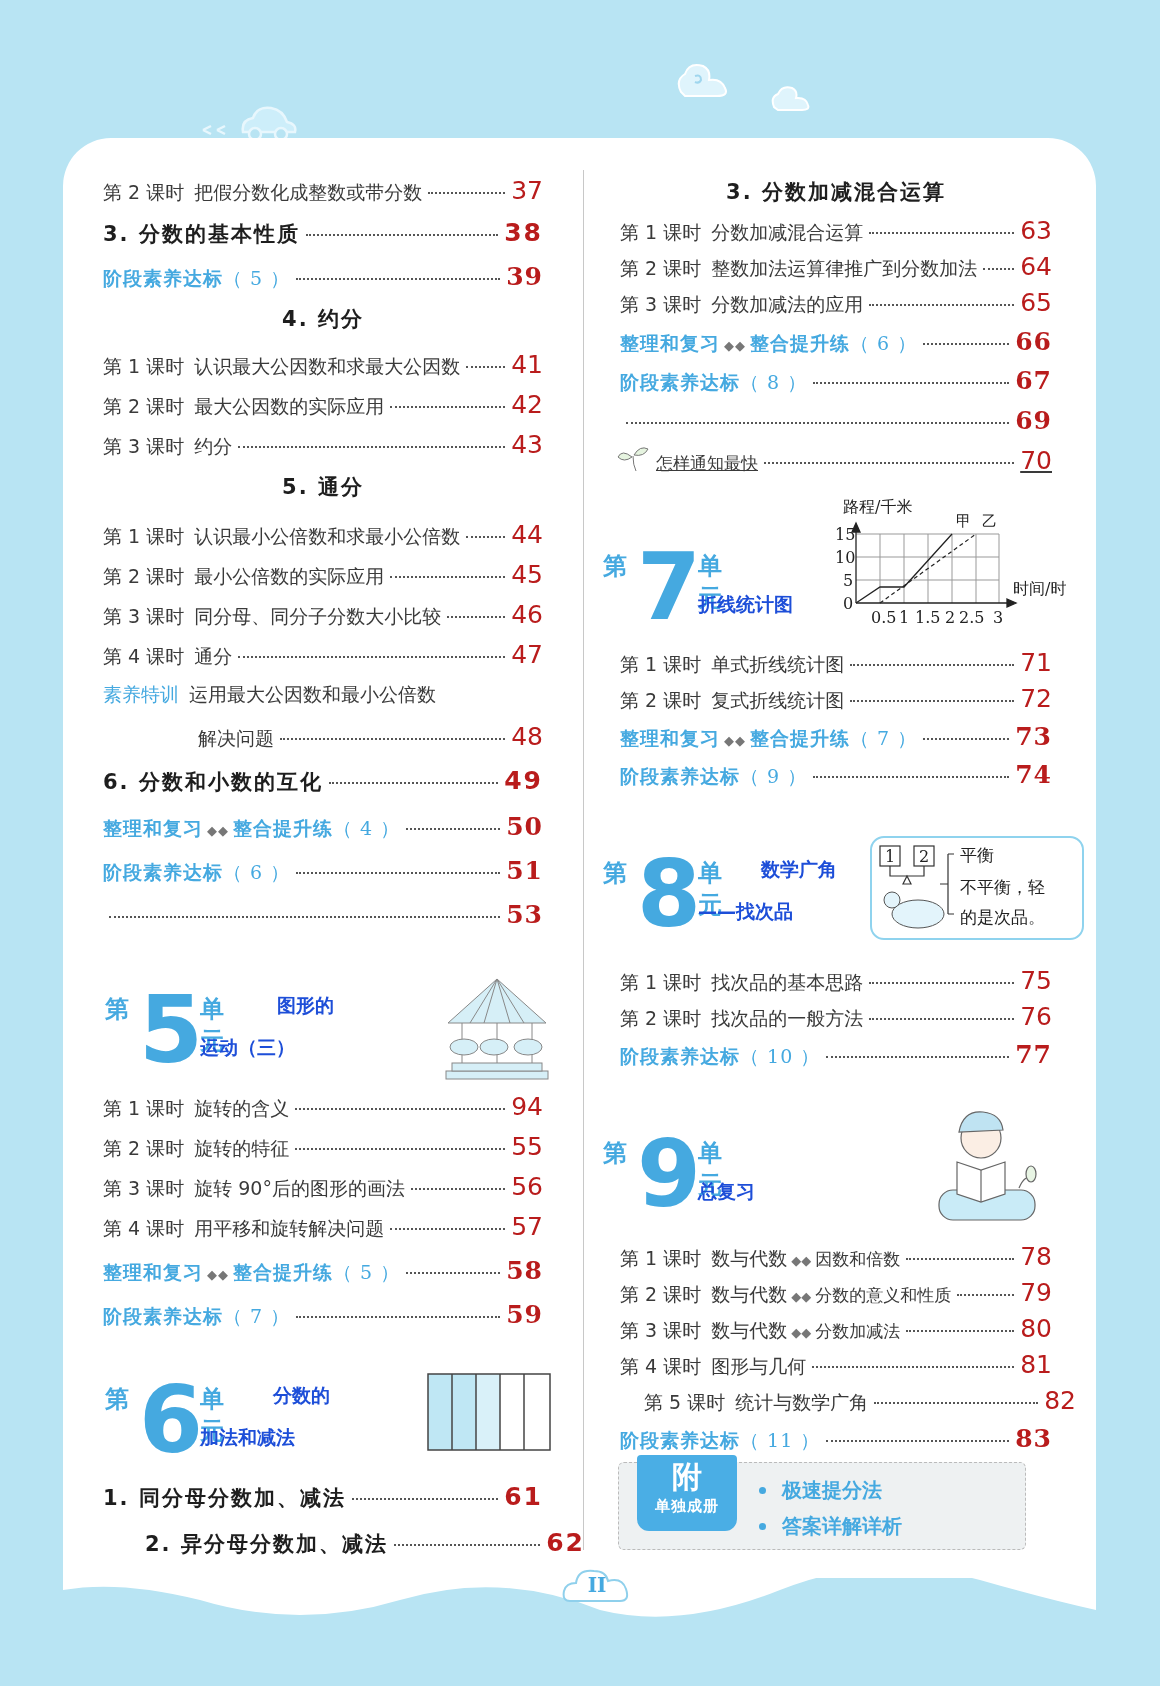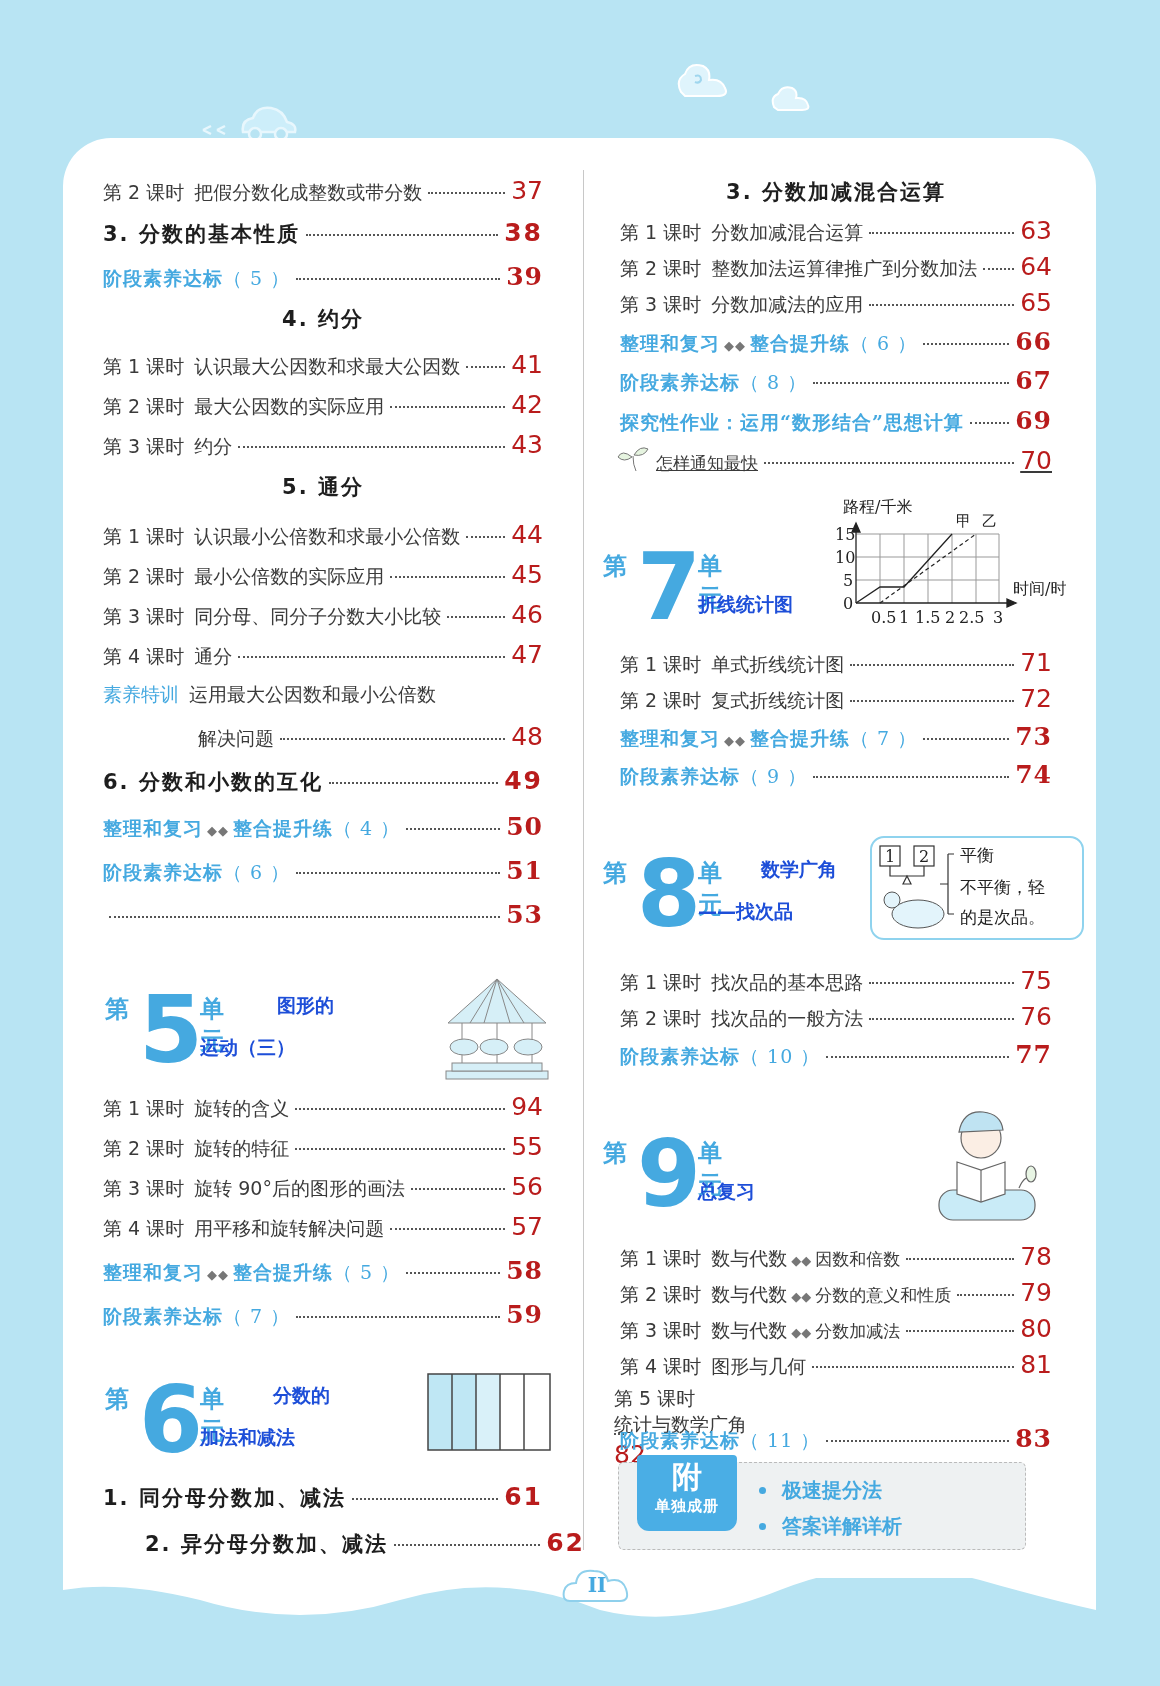--- a/index.html
+++ b/index.html
@@ -318,21 +318,20 @@
       <span class="dots"></span>
       <span class="page">66</span>
     </div>
     <div class="row blue" style="left: 620px; top: 366px; width: 432px;">
       <span class="title">阶段素养达标</span>
       <span class="paren">（ 8 ）</span>
       <span class="dots"></span>
       <span class="page">67</span>
     </div>
     <div class="row blue" style="left: 620px; top: 406px; width: 432px;">
-      <span class="title">探究性作业：运用“数形结合”思想计算</span>
       <span class="dots"></span>
       <span class="page">69</span>
     </div>
     <div class="row" style="left: 620px; top: 446px; width: 432px; text-decoration: underline;">
       <span class="title small" style="margin-left: 36px;">怎样通知最快</span>
       <span class="dots"></span>
       <span class="page">70</span>
     </div>
   </div>
 <svg class="deco" style="left:616px;top:443px" width="36" height="30" viewBox="0 0 36 30">
@@ -506,21 +505,21 @@
       <span class="small">分数加减法</span>
       <span class="dots"></span>
       <span class="page">80</span>
     </div>
     <div class="row" style="left: 620px; top: 1350px; width: 432px;">
       <span class="lead">第 4 课时</span>
       <span class="title">图形与几何</span>
       <span class="dots"></span>
       <span class="page">81</span>
     </div>
-    <div class="row" style="left: 608px; top: 1386px; width: 432px; flex-direction: column;">
+    <div class="row" style="left: 644px; top: 1386px; width: 432px;">
       <span class="lead">第 5 课时</span>
       <span class="title">统计与数学广角</span>
       <span class="dots"></span>
       <span class="page">82</span>
     </div>
     <div class="row blue" style="left: 620px; top: 1424px; width: 432px;">
       <span class="title">阶段素养达标</span>
       <span class="paren">（ 11 ）</span>
       <span class="dots"></span>
       <span class="page">83</span>

